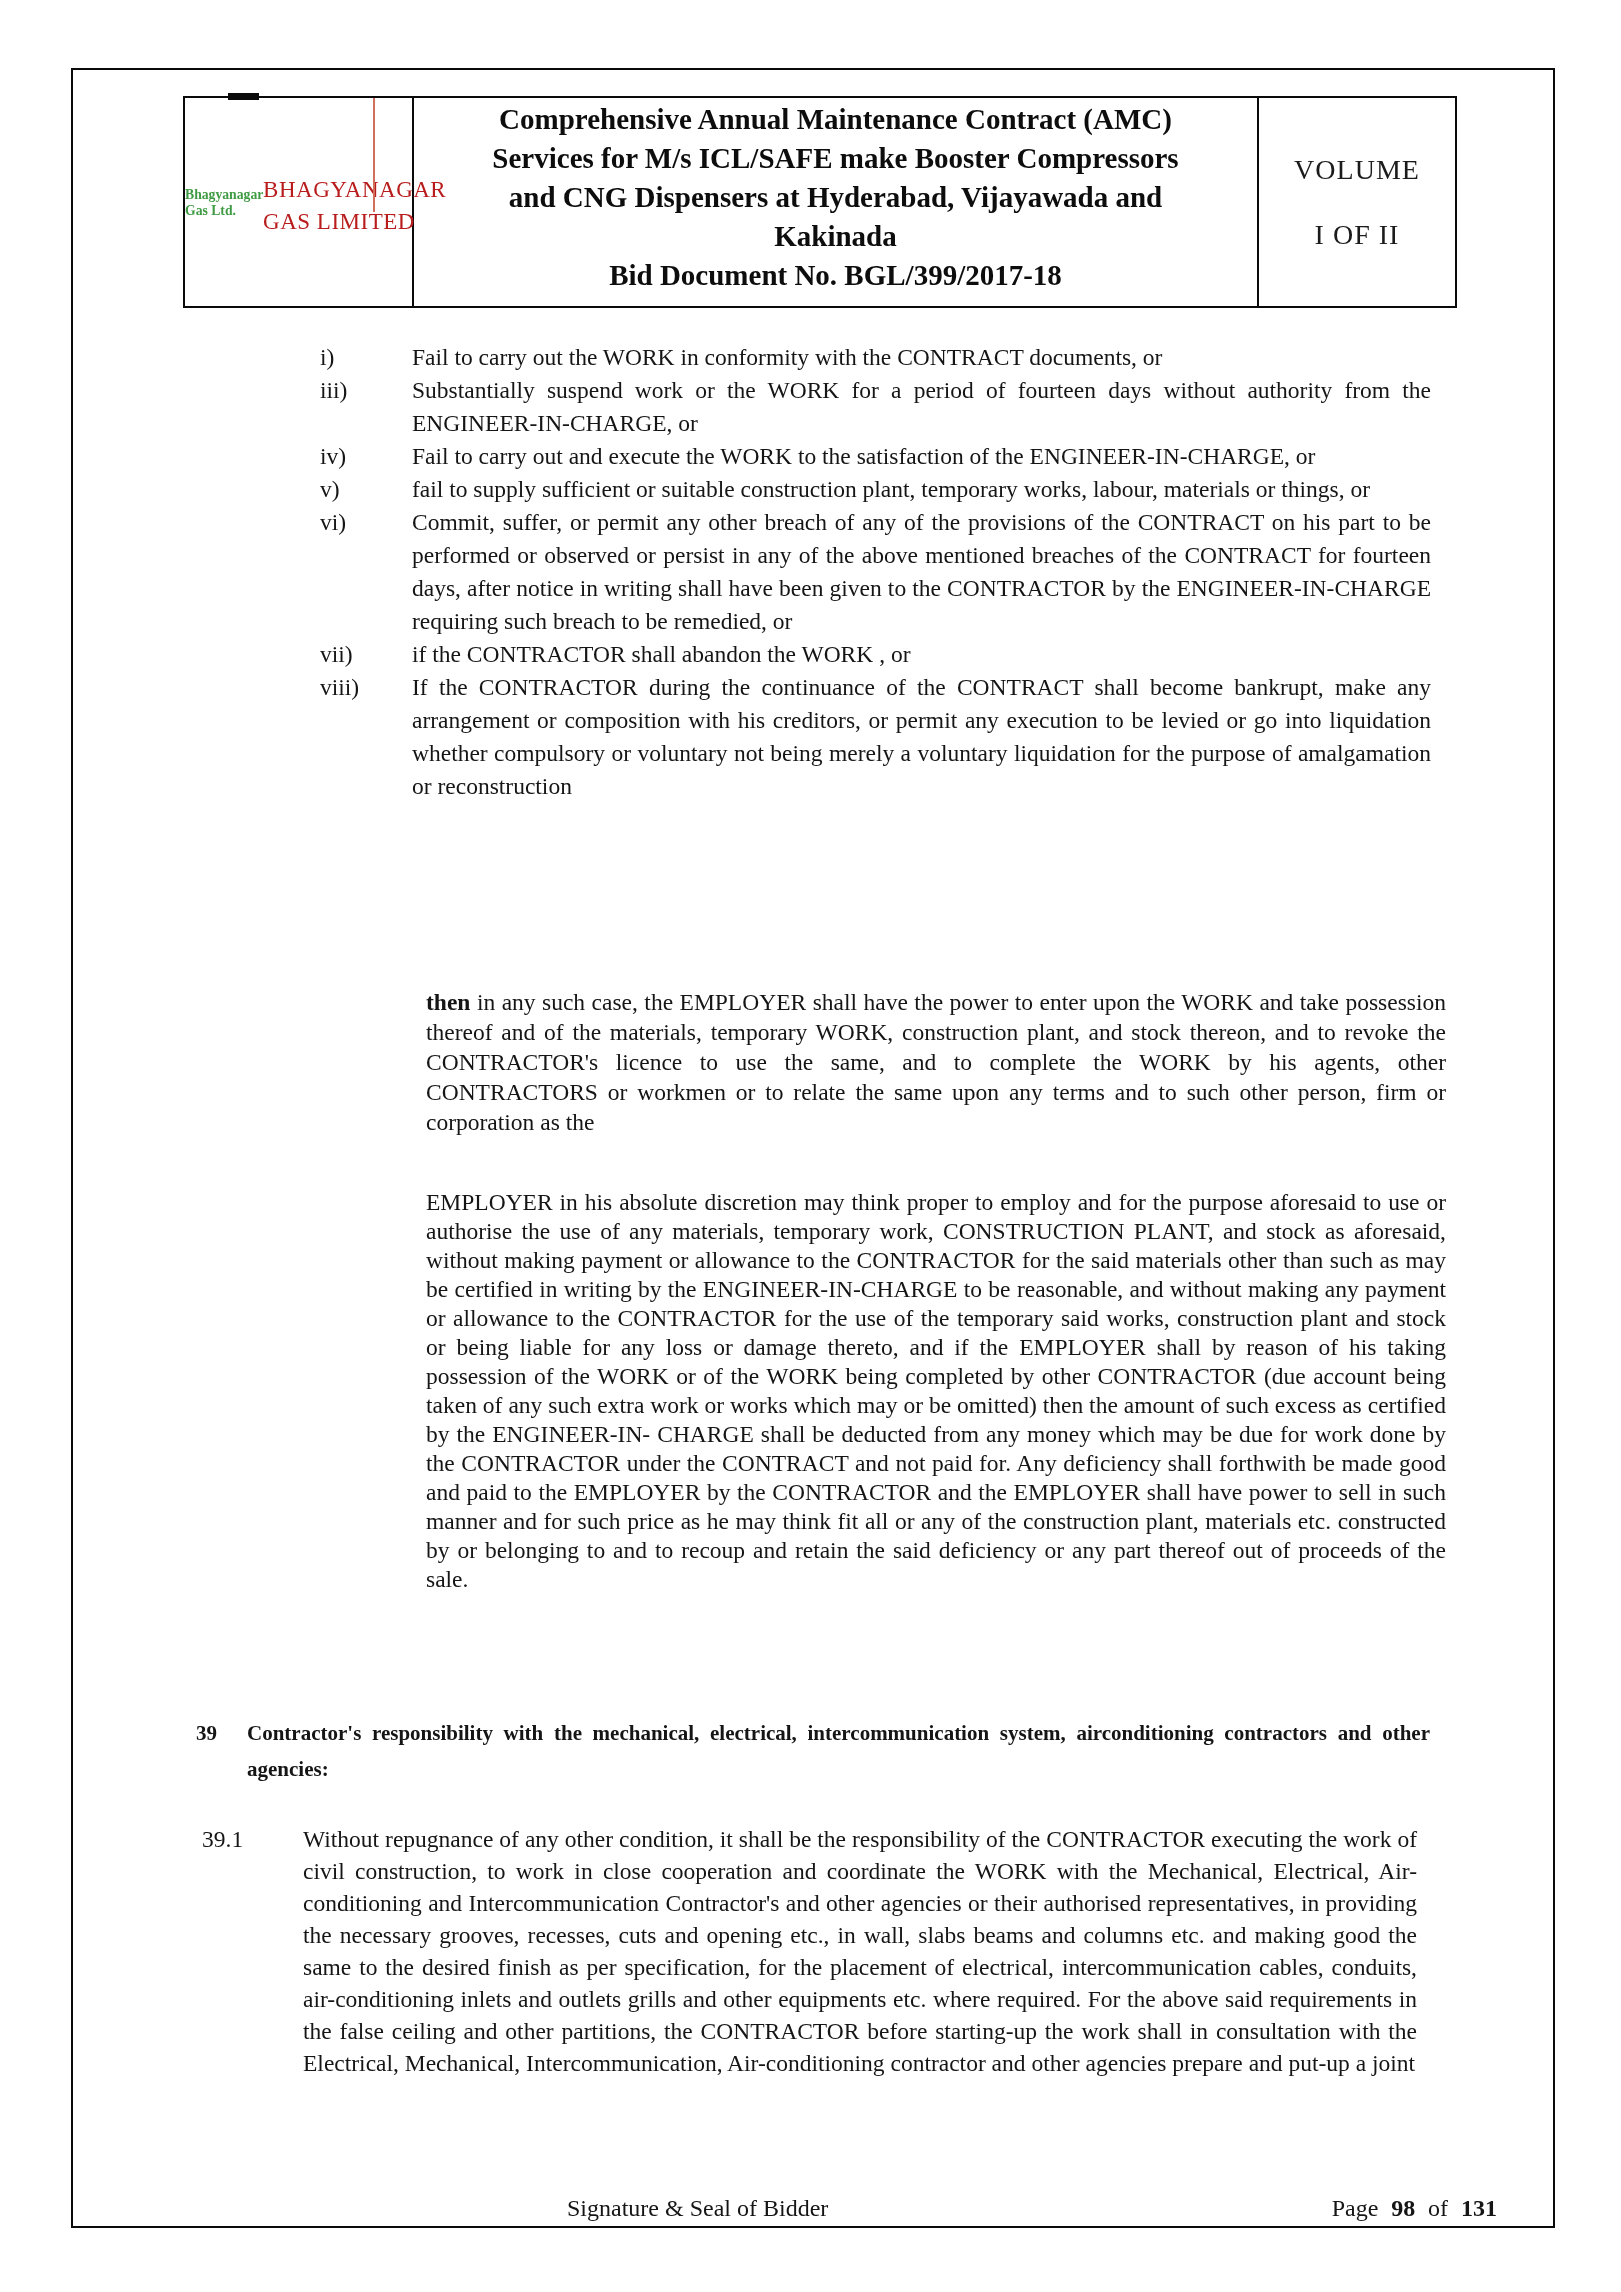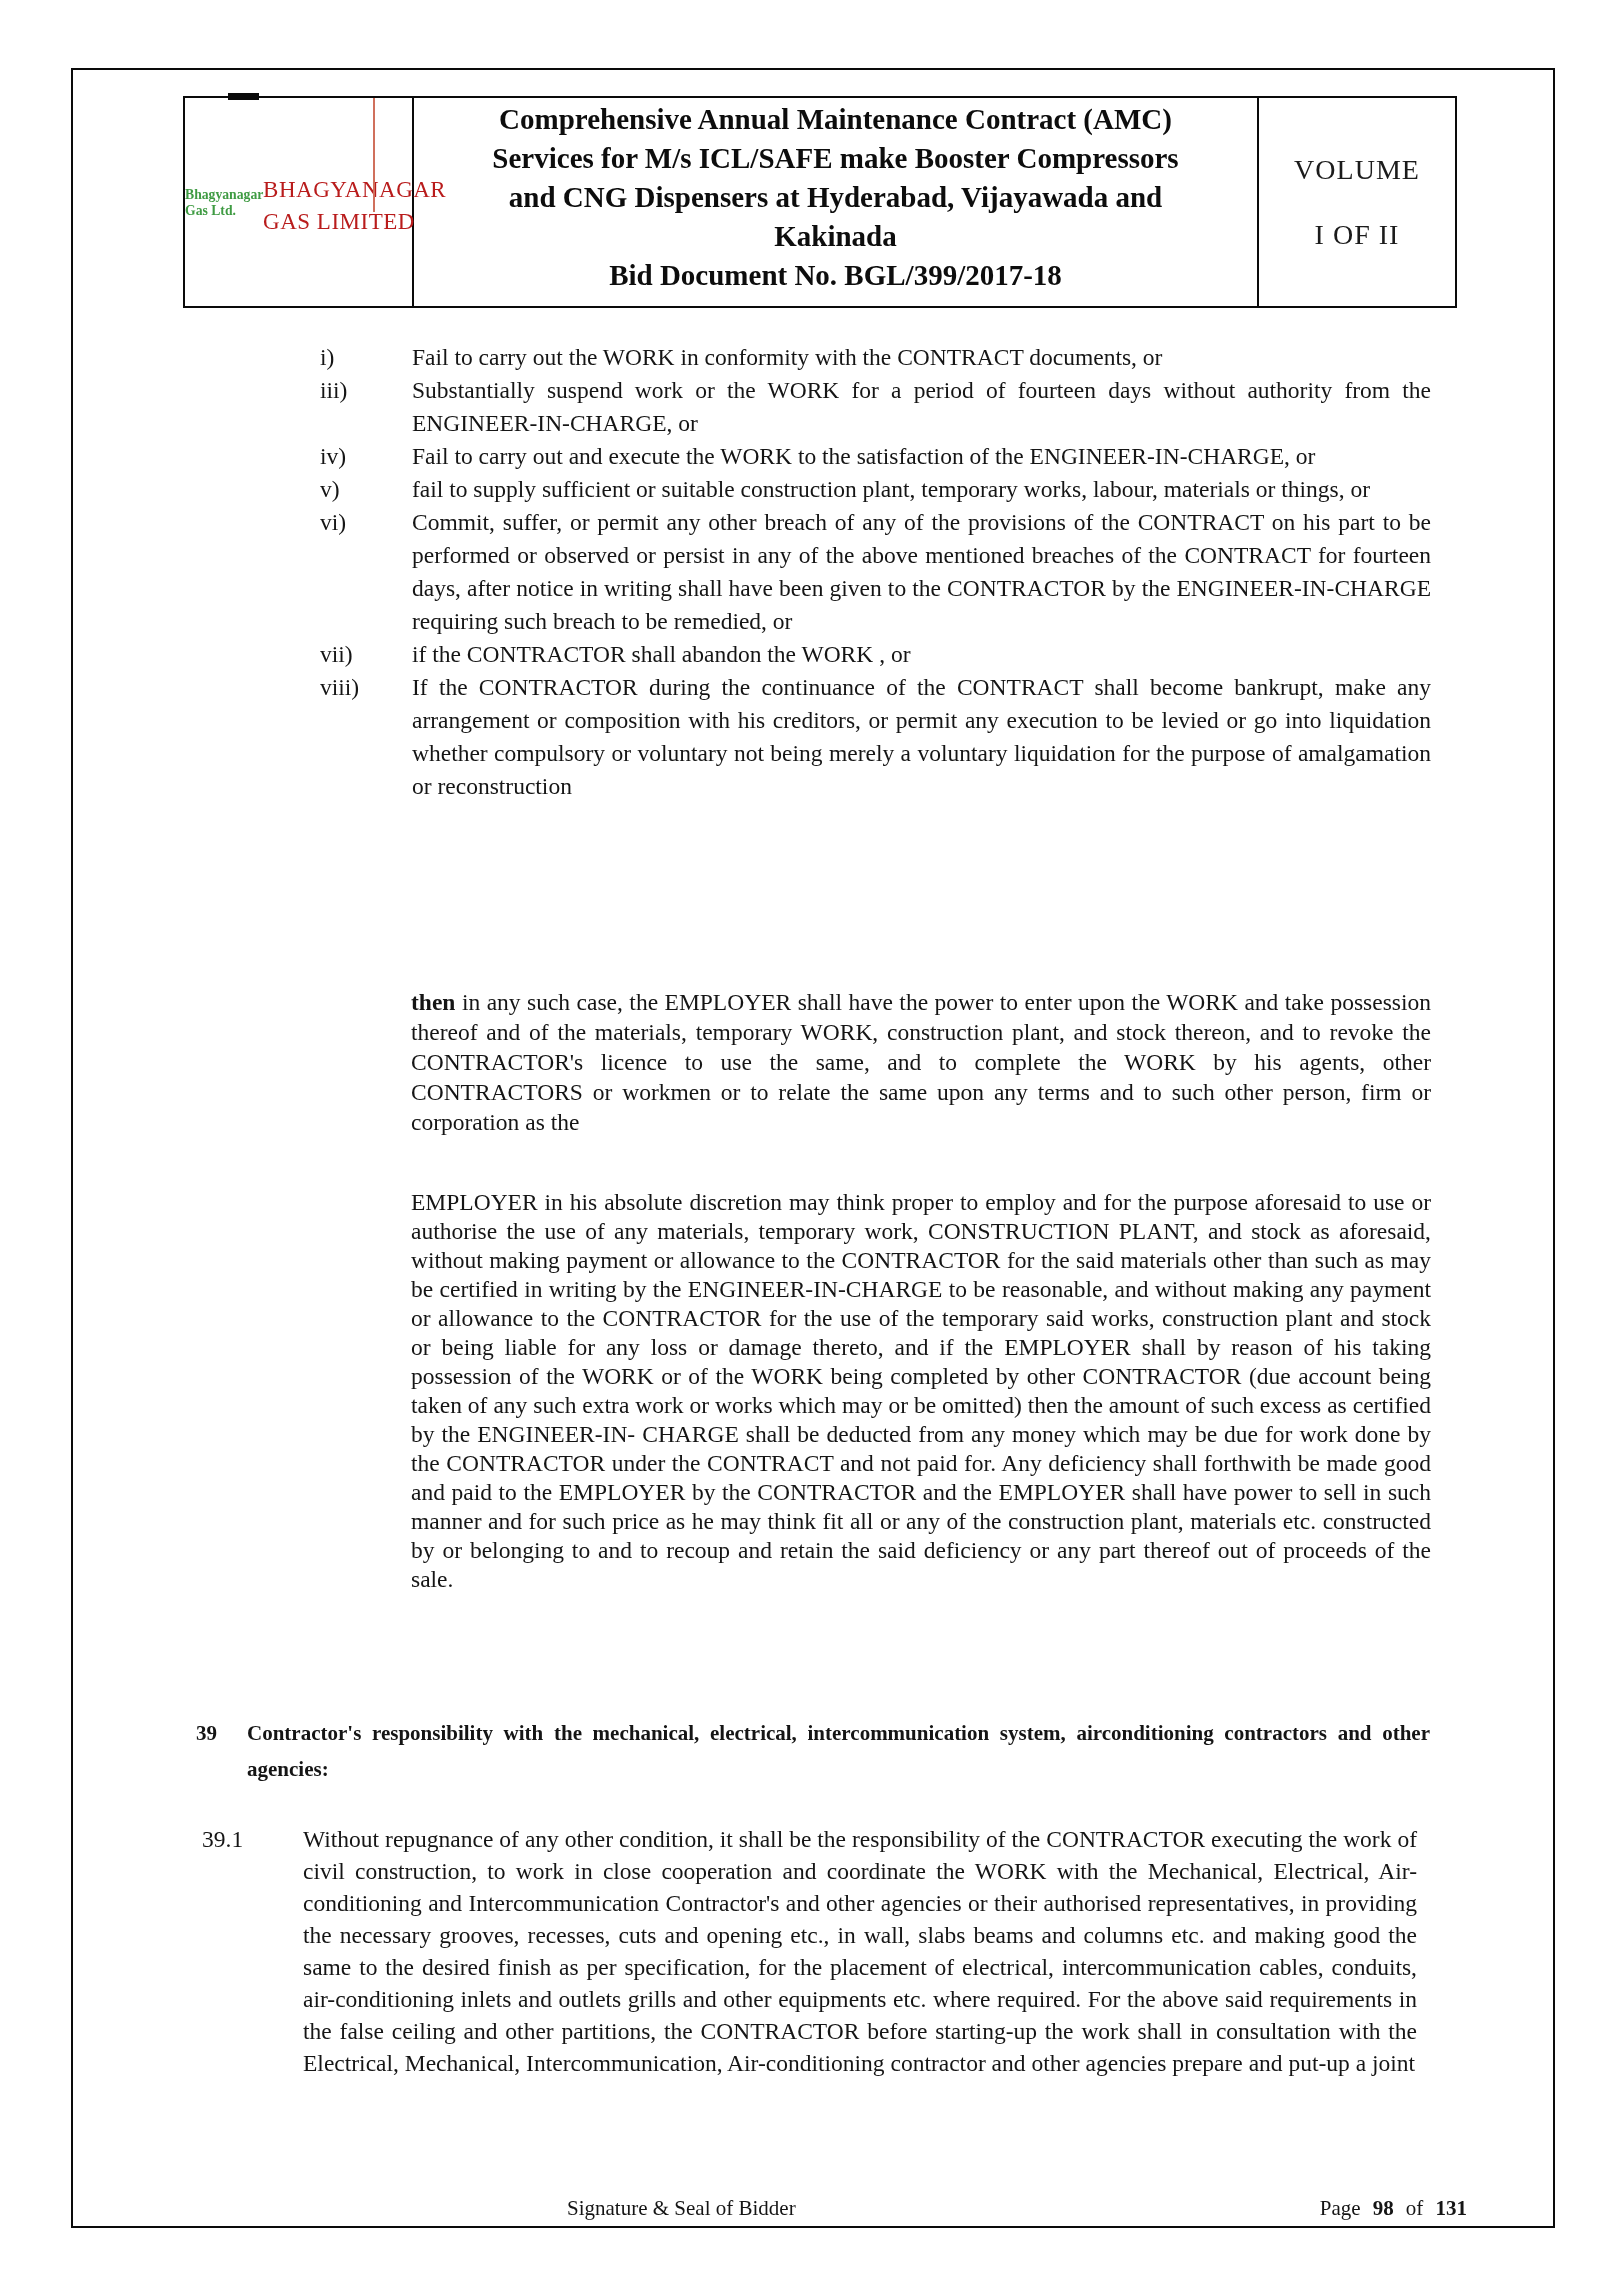--- a/index.html
+++ b/index.html
@@ -62,44 +62,44 @@
   }
   
   .clauses{
     position:absolute;left:247px;top:271px;width:1111px;
     font-size:23.5px;line-height:33px;
   }
   .clause{display:grid;grid-template-columns:92px 1fr;}
   .clause .num{text-align:left;}
   .clause .text{text-align:justify;}
   .para{
-    position:absolute;left:338px;width:1020px;
+    position:absolute;left:353px;width:1020px;
     font-size:23.5px;text-align:justify;
   }
   #then-para{top:917px;line-height:30px;}
   #employer-para{top:1118px;line-height:29px;}
   .bold{font-weight:bold;}
   .h39{
     position:absolute;left:123px;top:1645px;width:1234px;
     display:grid;grid-template-columns:51px 1fr;
     font-weight:bold;font-size:21px;line-height:36px;
   }
   .h39 .text{text-align:justify;font-family:Liberation Serif, serif;}
   .c391{
     position:absolute;left:129px;top:1753px;width:1215px;
     display:grid;grid-template-columns:101px 1fr;
     font-size:23.5px;line-height:32px;
   }
   .c391 .text{text-align:justify;}
   
   .footer{
     position:absolute;left:0;bottom:2.9px;width:100%;
-    font-size:21px;line-height:29px;
+    font-size:24px;line-height:29px;
     display:flex;align-items:flex-end;box-sizing:border-box;
-    padding-left:494px;padding-right:86px;
+    padding-left:494px;padding-right:56px;
   }
   .footer .page-num{margin-left:auto;}
   .footer .page-num span{margin-right:6.9px;}
   .footer .page-num span:last-child{margin-right:0;}
 </style>
 </head>
 <body>
 
 <div class="page">
   <div class="frame">

